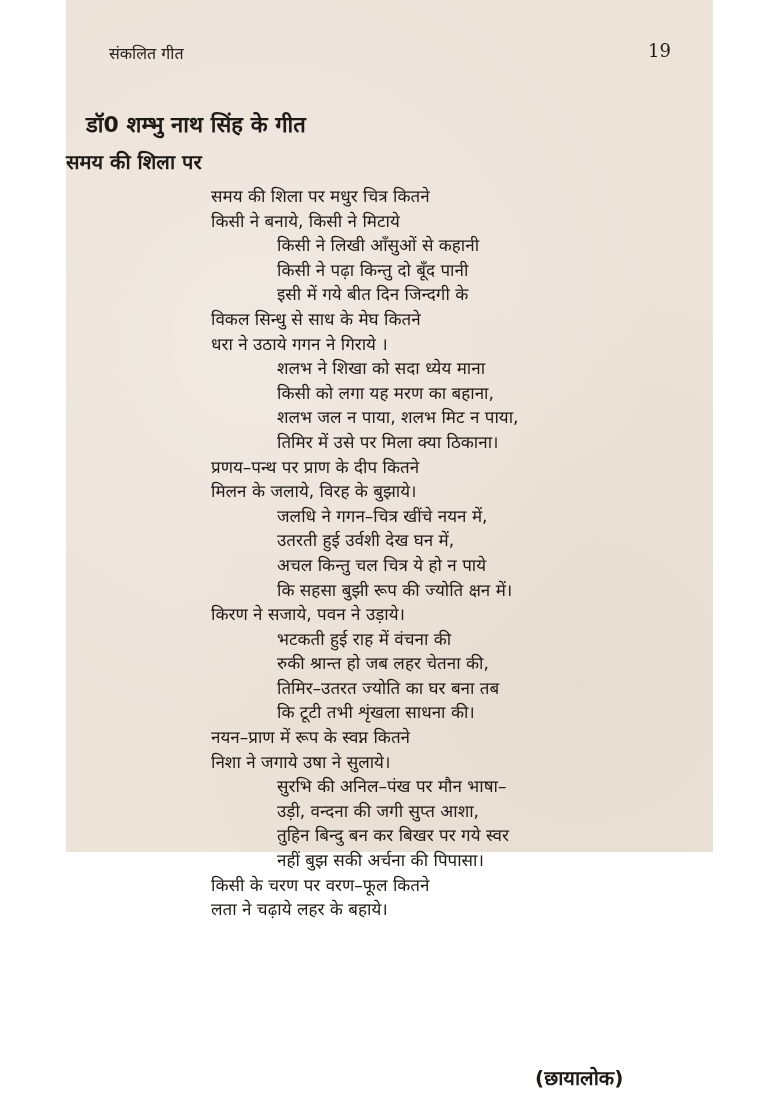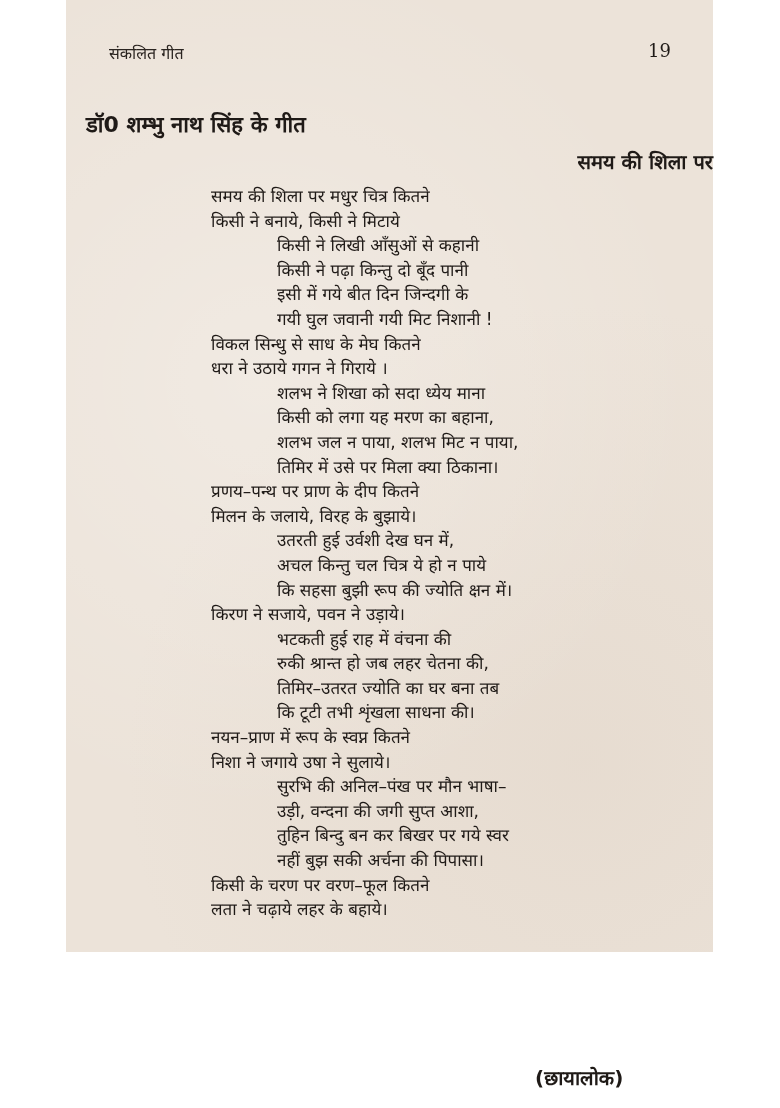--- a/index.html
+++ b/index.html
@@ -1,55 +1,55 @@
 <!DOCTYPE html>
 <html><head>
 <meta charset="utf-8">
 <style>
   html, body { margin:0; padding:0; background:#ffffff; }
   body { width:780px; height:1108px; position:relative; overflow:hidden; font-family:"DejaVu Sans", sans-serif; }
   .page {
-    position:absolute; left:66px; top:0; width:647px; height:952px;
+    position:absolute; left:66px; top:0; width:647px; height:852px;
     background:#ece3d9;
     background-image: radial-gradient(circle at 30% 40%, rgba(255,255,255,0.25), rgba(0,0,0,0) 60%),
                       radial-gradient(circle at 80% 80%, rgba(200,180,160,0.15), rgba(0,0,0,0) 50%);
     color:#1f1a17;
   }
   .running-head { position:absolute; left:43px; top:42px; font-size:16px; color:#2a2420; }
   .page-number { position:absolute; right:42px; top:40px; font-size:18px; font-family:"DejaVu Serif", serif; color:#1f1a17; }
   .title { position:absolute; left:0; width:647px; text-align:left; top:108px; font-size:22px; font-weight:bold; padding-left:20px; box-sizing:border-box; }
-  .subtitle { position:absolute; left:0; width:647px; text-align:right; top:148px; font-size:20px; font-weight:bold; padding-left:20px; box-sizing:border-box; }
+  .subtitle { position:absolute; left:0; width:647px; text-align:left; top:148px; font-size:20px; font-weight:bold; box-sizing:border-box; }
   .poem { position:absolute; left:145px; top:184px; }
   .line { height:24.6px; line-height:24.6px; font-size:17px; white-space:nowrap; }
   .line.indent { padding-left:66px; }
   .source { position:absolute; left:469px; top:1064px; font-size:20px; font-weight:bold; }
 </style>
 </head>
 <body>
 
 <div class="page">
   <div class="running-head">संकलित गीत</div>
   <div class="page-number">19</div>
   <div class="title">डॉ0 शम्भु नाथ सिंह के गीत</div>
   <div class="subtitle">समय की शिला पर</div>
   <div class="poem" id="poem">
       <div class="line">समय की शिला पर मधुर चित्र कितने</div>
       <div class="line">किसी ने बनाये, किसी ने मिटाये</div>
       <div class="line indent">किसी ने लिखी आँसुओं से कहानी</div>
       <div class="line indent">किसी ने पढ़ा किन्तु दो बूँद पानी</div>
       <div class="line indent">इसी में गये बीत दिन जिन्दगी के</div>
-      <div class="line indent">गयी घुल जवानी गयी मिट निशानी !</div>
       <div class="line">विकल सिन्धु से साध के मेघ कितने</div>
       <div class="line">धरा ने उठाये गगन ने गिराये ।</div>
       <div class="line indent">शलभ ने शिखा को सदा ध्येय माना</div>
       <div class="line indent">किसी को लगा यह मरण का बहाना,</div>
       <div class="line indent">शलभ जल न पाया, शलभ मिट न पाया,</div>
       <div class="line indent">तिमिर में उसे पर मिला क्या ठिकाना।</div>
       <div class="line">प्रणय–पन्थ पर प्राण के दीप कितने</div>
       <div class="line">मिलन के जलाये, विरह के बुझाये।</div>
+      <div class="line indent">जलधि ने गगन–चित्र खींचे नयन में,</div>
       <div class="line indent">उतरती हुई उर्वशी देख घन में,</div>
       <div class="line indent">अचल किन्तु चल चित्र ये हो न पाये</div>
       <div class="line indent">कि सहसा बुझी रूप की ज्योति क्षन में।</div>
       <div class="line">किरण ने सजाये, पवन ने उड़ाये।</div>
       <div class="line indent">भटकती हुई राह में वंचना की</div>
       <div class="line indent">रुकी श्रान्त हो जब लहर चेतना की,</div>
       <div class="line indent">तिमिर–उतरत ज्योति का घर बना तब</div>
       <div class="line indent">कि टूटी तभी शृंखला साधना की।</div>
       <div class="line">नयन–प्राण में रूप के स्वप्न कितने</div>
       <div class="line">निशा ने जगाये उषा ने सुलाये।</div>

